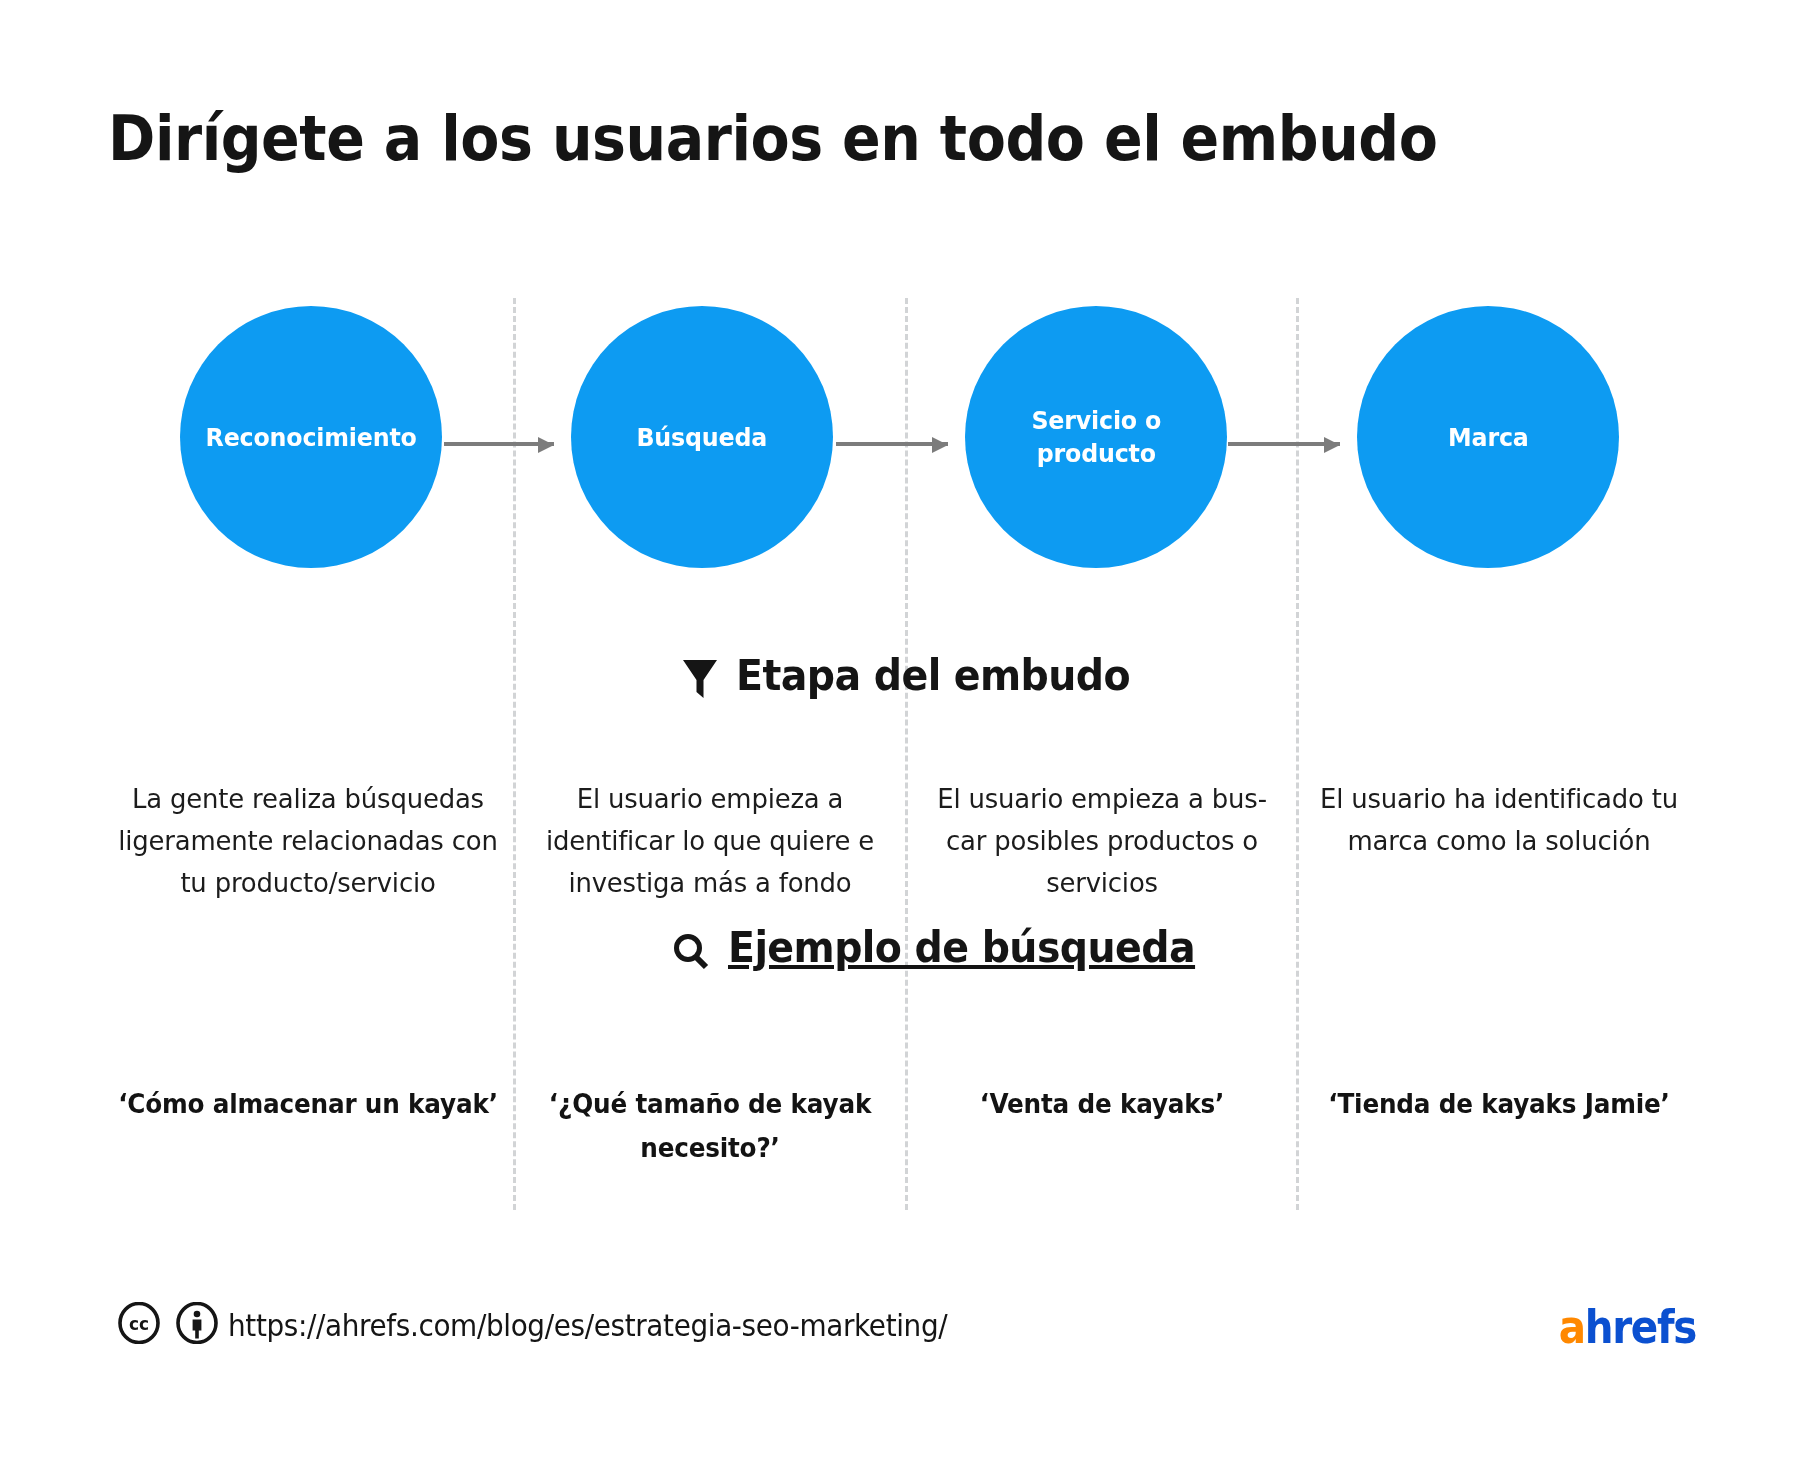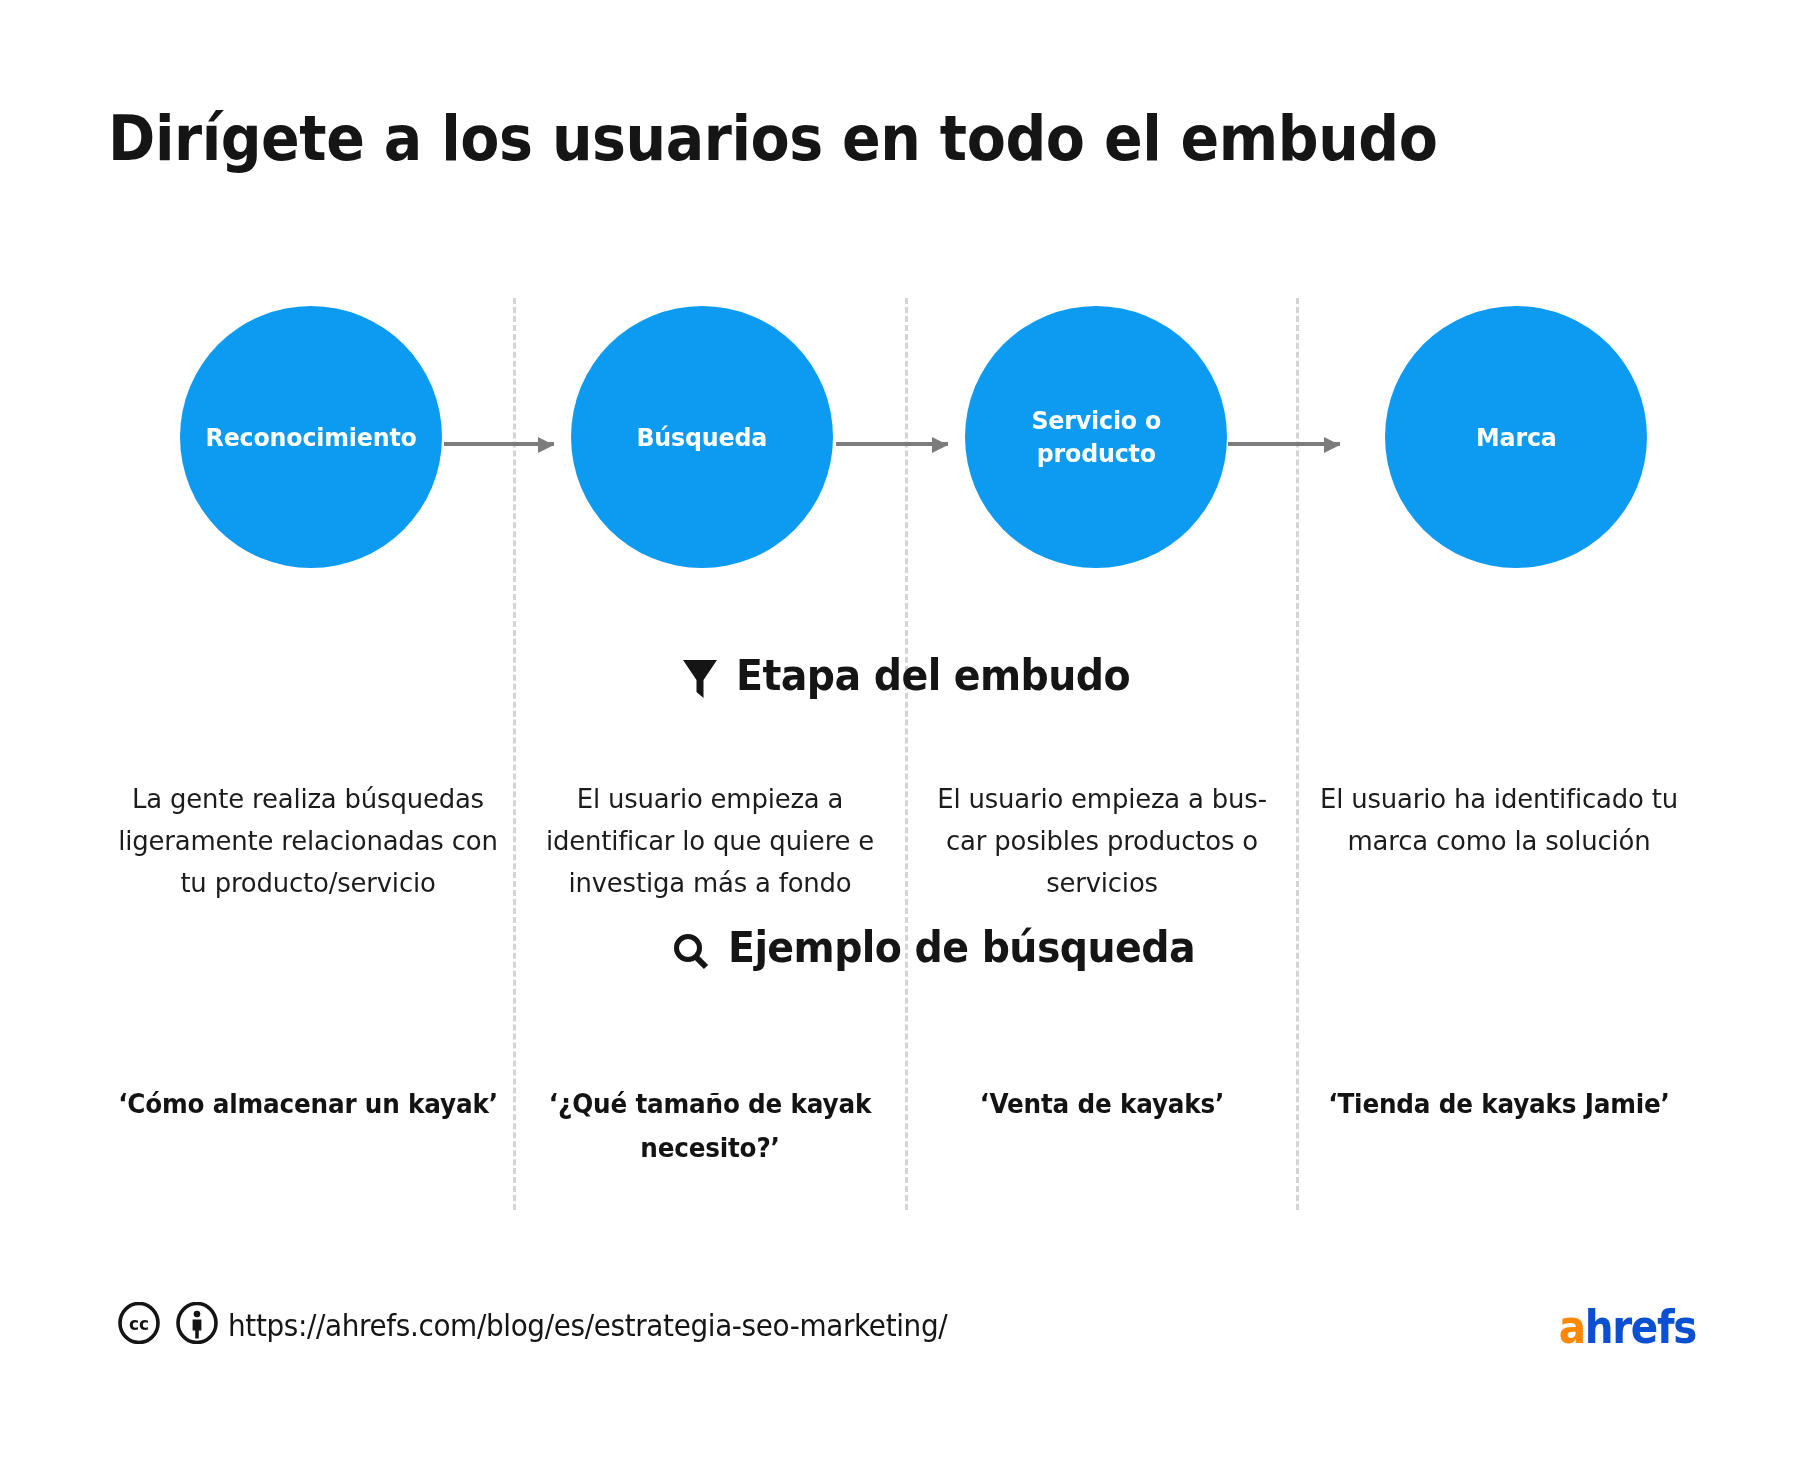--- a/index.html
+++ b/index.html
@@ -78,21 +78,21 @@
     font-weight: 700;
     font-size: 25px;
     line-height: 33px;
     text-align: center;
     letter-spacing: -0.2px;
     transform: scaleX(0.95);
   }
   .c1 { left: 180px; }
   .c2 { left: 571px; }
   .c3 { left: 965px; }
-  .c4 { left: 1385px; justify-content: center; }
+  .c4 { left: 1357px; justify-content: center; }
 
   .arrow {
     position: absolute;
     top: 437px;
     height: 14px;
   }
   .arrow .shaft {
     position: absolute;
     left: 0;
     top: 5px;
@@ -126,21 +126,21 @@
     font-weight: 700;
     font-size: 42px;
     line-height: 48px;
     letter-spacing: -0.6px;
     color: #151515;
     transform: scaleX(0.94);
     transform-origin: left center;
     white-space: nowrap;
   }
   .head-funnel { left: 682px; top: 652px; }
-  .head-search { left: 672px; top: 924px; }
+  .head-search { left: 672px; top: 924px; text-decoration: underline; }
 
   .icon-funnel { width: 36px; height: 42px; display: block; }
   .icon-search { width: 38px; height: 40px; display: block; }
 
   
   .colrow {
     position: absolute;
     left: 0;
     width: 1800px;
     display: block;

